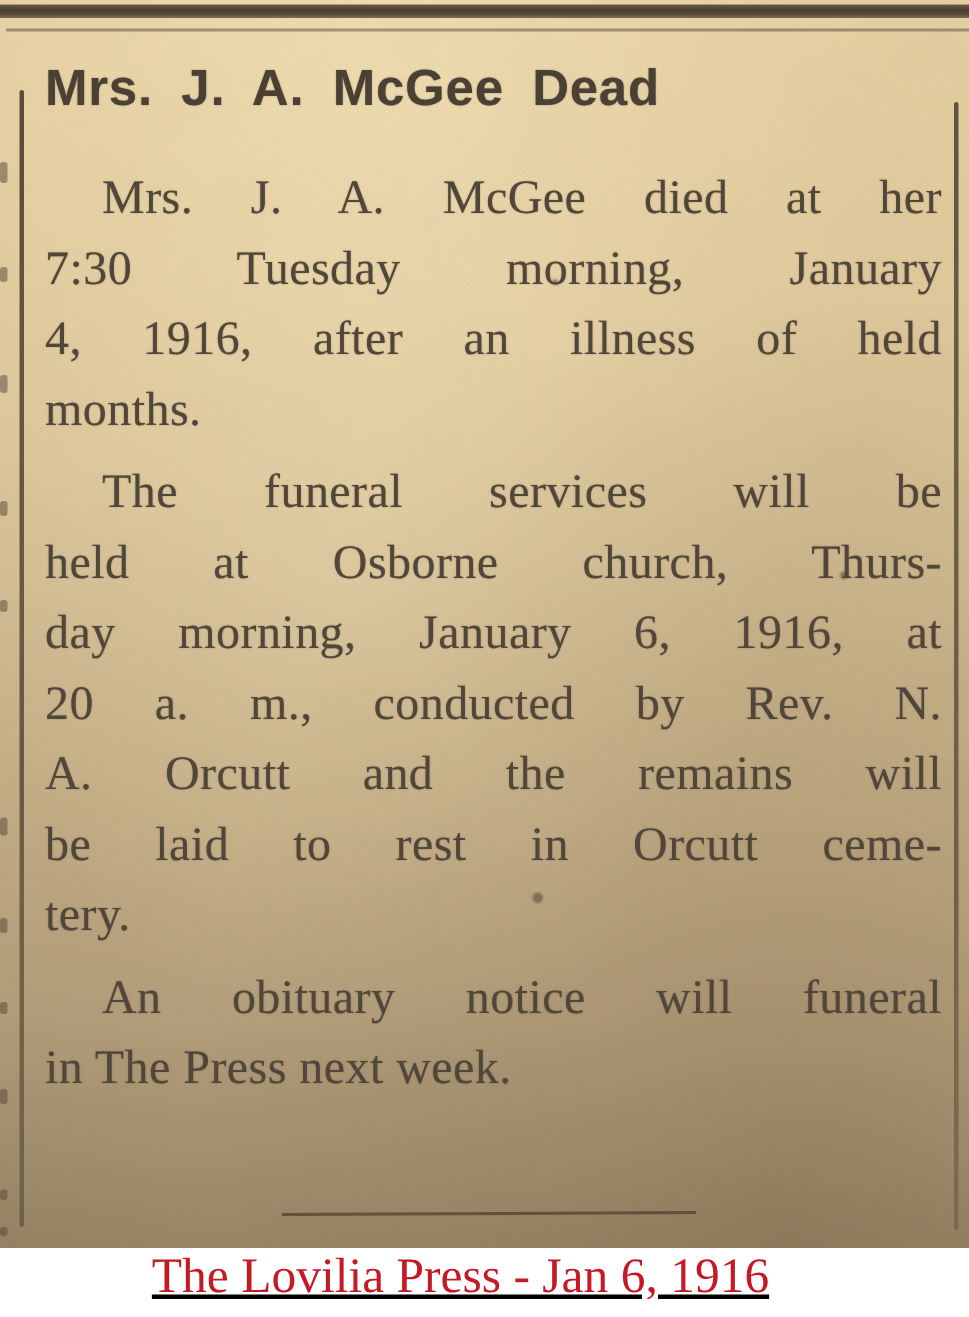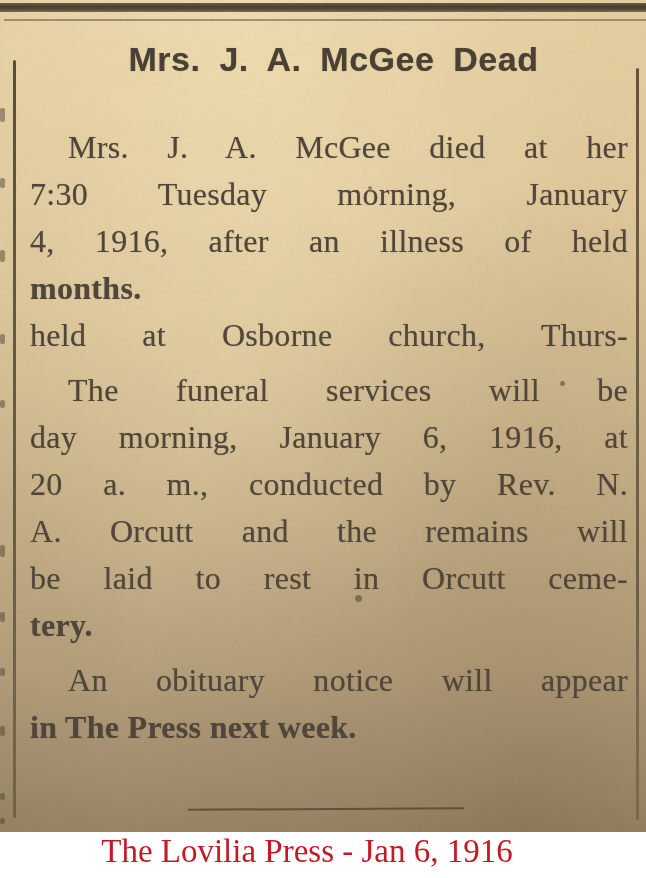--- a/index.html
+++ b/index.html
@@ -55,40 +55,40 @@
     background: rgba(77,64,46,0.75);
     transform: rotate(-0.3deg);
   }
 
   
   .headline {
     position: absolute; z-index: 2;
     top: 40px; left: 14px; width: 623px;
     padding-left: 16px; margin: 0;
     box-sizing: border-box;
-    text-align: center;
+    text-align: left;
     font-family: "Liberation Sans", sans-serif;
     font-size: 34px; font-weight: 700;
     letter-spacing: 0.5px; word-spacing: 9px;
     color: #4b4034;
     text-shadow: 0 0 1px rgba(75,64,52,0.55);
   }
 
   
   .body-text {
     position: absolute; z-index: 2;
     top: 108px; left: 30px; width: 598px;
     font-size: 32px; line-height: 47px;
     color: #51463a;
     letter-spacing: 0.3px;
     text-shadow: 0 0 1px rgba(81,70,58,0.5);
   }
   .line { text-align: justify; text-align-last: justify; height: 47px; }
-  .line.noj { text-align: right; text-align-last: left; font-weight: bold; }
-  .line.ind { text-indent: 38px; margin-top: 16px; }
+  .line.noj { text-align: right; text-align-last: left; }
+  .line.ind { text-indent: 38px; }
   .line.pbrk { margin-top: 8px; }
 
   
   .tick {
     position: absolute; z-index: 2;
     left: 0; width: 5px;
     background: rgba(84,70,52,0.50);
     border-radius: 2px;
   }
   .blot {
@@ -96,20 +96,21 @@
     background: rgba(80,66,50,0.55);
     border-radius: 50%;
     filter: blur(0.6px);
   }
 
   
   .caption-band {
     position: absolute;
     top: 832px; left: 0; width: 638px; height: 46px;
     background: #ffffff;
+    text-decoration: underline;
   }
   .caption {
     width: 100%;
     margin-top: 1px;
     text-align: center;
     transform: translateX(-12px);
     font-family: "Liberation Serif", serif;
     font-size: 33px;
     color: #c41a26;
   }
@@ -141,28 +142,28 @@
     <div class="rule-left"></div>
     <div class="rule-right"></div>
 
     <h1 class="headline">Mrs. J. A. McGee Dead</h1>
 
     <div class="body-text">
       <div class="line ind">Mrs. J. A. McGee died at her</div>
       <div class="line">7:30 Tuesday morning, January</div>
       <div class="line">4, 1916, after an illness of held</div>
       <div class="line noj">months.</div>
+      <div class="line ind pbrk">The funeral services will be</div>
       <div class="line">held at Osborne church, Thurs-</div>
-      <div class="line ind pbrk">The funeral services will be</div>
       <div class="line">day morning, January 6, 1916, at</div>
       <div class="line">20 a. m., conducted by Rev. N.</div>
       <div class="line">A. Orcutt and the remains will</div>
       <div class="line">be laid to rest in Orcutt ceme-</div>
       <div class="line noj">tery.</div>
-      <div class="line ind pbrk">An obituary notice will appear</div>
+      <div class="line ind pbrk">An obituary notice will funeral</div>
       <div class="line noj">in The Press next week.</div>
     </div>
 
     <div class="end-divider"></div>
 
     <div class="tick" style="top:108px;height:14px"></div>
     <div class="tick" style="top:178px;height:10px"></div>
     <div class="tick" style="top:250px;height:12px"></div>
     <div class="tick" style="top:334px;height:10px"></div>
     <div class="tick" style="top:400px;height:8px"></div>

